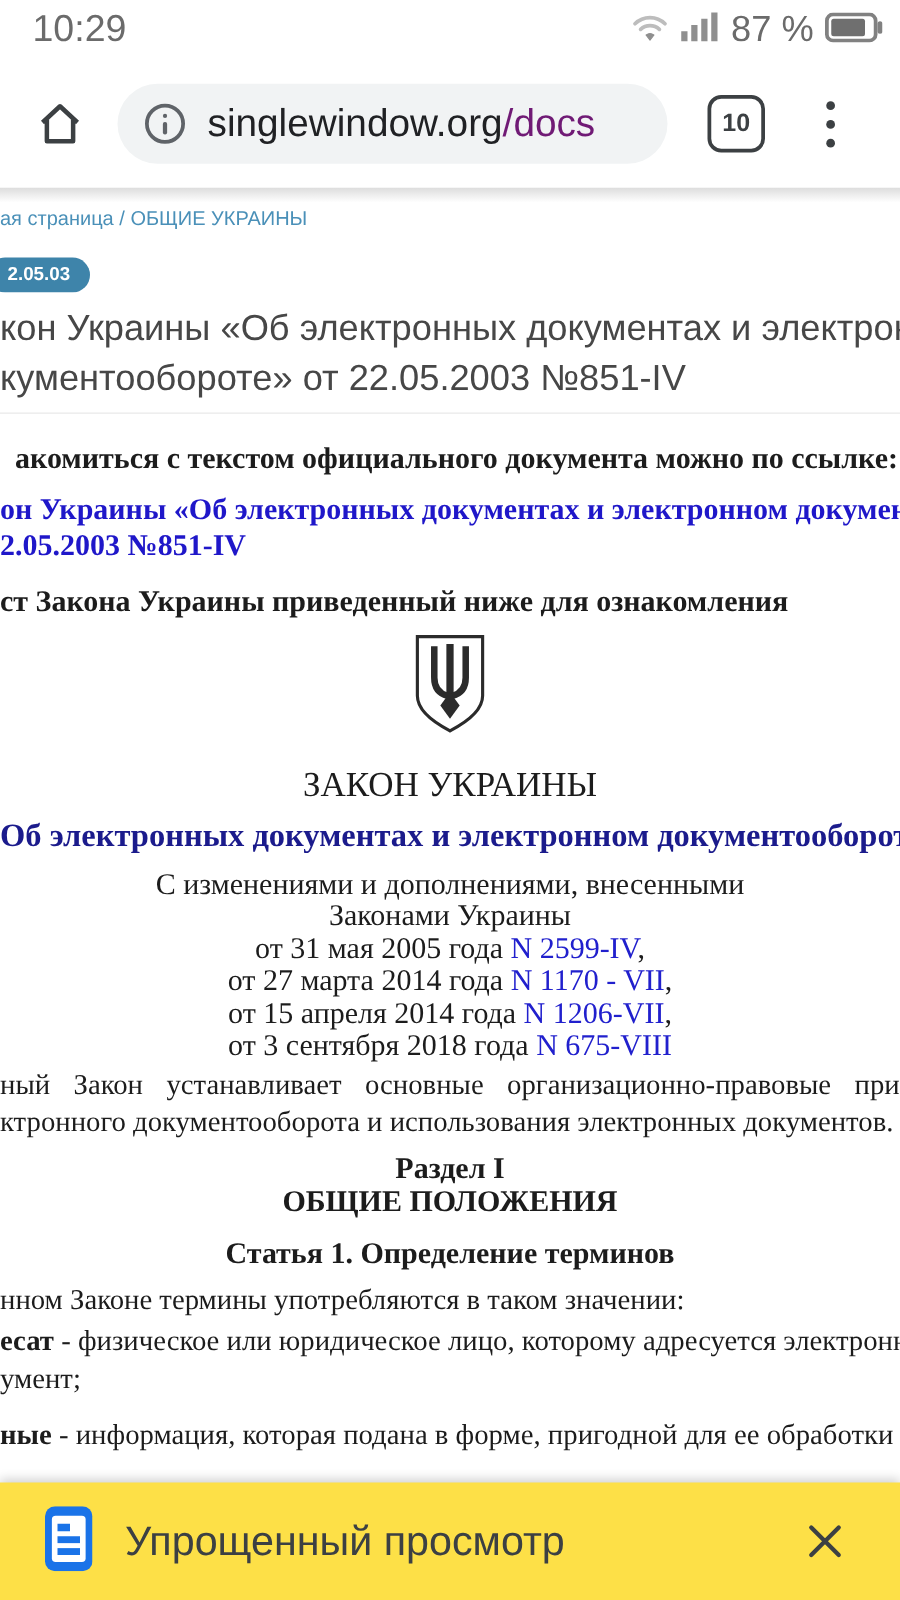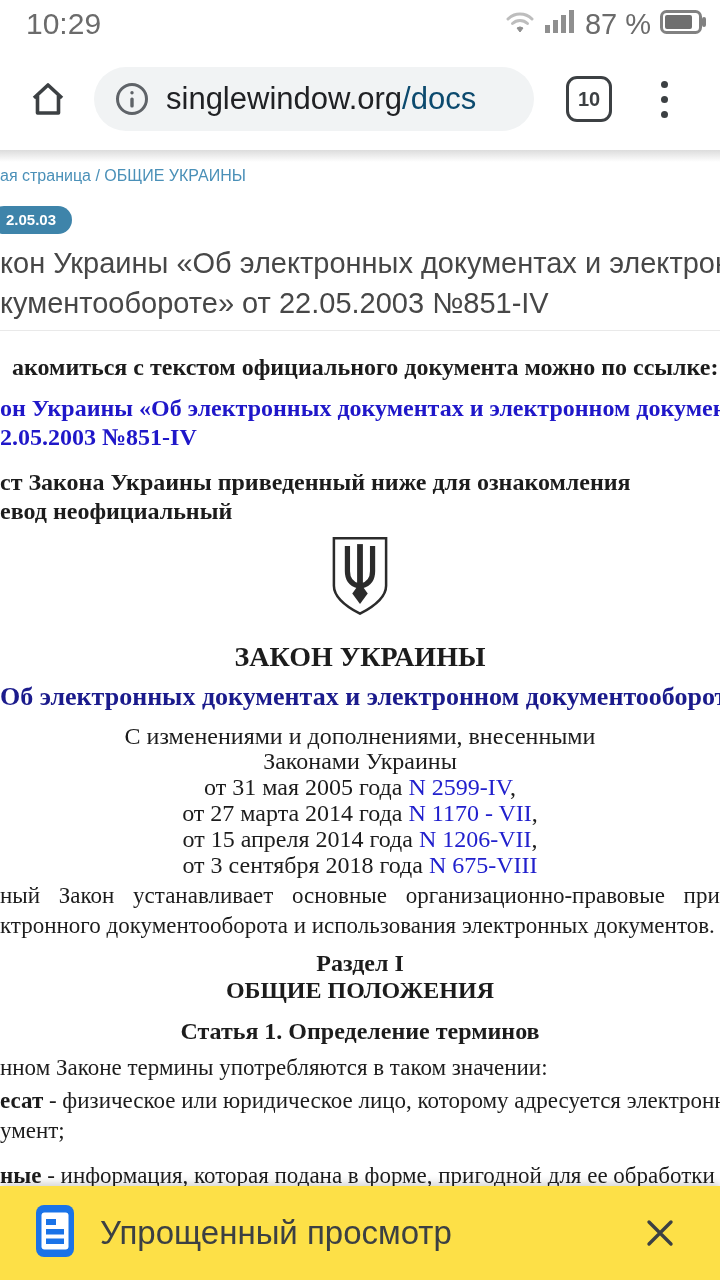--- a/index.html
+++ b/index.html
@@ -13,21 +13,21 @@
   .status-right { display:flex; align-items:center; gap:9px; }
   .status-batt-text { font-size:29px; color:#6b6b6b; }
 
   
   .toolbar { height:102px; display:flex; align-items:center; background:#fff;
              padding:0 22px 0 24px; }
   .home-btn { width:48px; height:48px; display:flex; align-items:center; justify-content:center; }
   .url-pill { margin-left:22px; width:440px; height:64px; background:#f1f3f4;
               border-radius:32px; display:flex; align-items:center; padding:0 20px; overflow:hidden; }
   .url-text { font-size:31px; color:#202124; margin-left:16px; white-space:nowrap; }
-  .url-path { color:#0c4a6e; }
+  .url-path { color:#701a75; }
   .tab-btn { margin-left:32px; width:46px; height:46px; border:3px solid #3c4043;
              border-radius:11px; display:flex; align-items:center; justify-content:center; }
   .tab-count { font-size:20px; font-weight:bold; color:#3c4043; }
   .menu-btn { margin-left:32px; width:40px; height:52px; display:flex; flex-direction:column;
               align-items:center; justify-content:center; gap:8px; }
   .menu-dot { width:7px; height:7px; border-radius:50%; background:#3c4043; }
 
   
   .page { position:relative; height:1036px; overflow:hidden; background:#fff; }
   .page-shadow-top { position:absolute; top:0; left:0; right:0; height:12px;
@@ -42,21 +42,21 @@
                 line-height:28px; padding:0 16px; border-radius:14px; }
   .h1 { margin-top:9px; font-size:29px; line-height:40px; color:#474747; font-weight:400; }
   .divider { margin-top:7px; border-bottom:1px solid #e9e9e9; }
 
   .intro-bold { margin-top:21px; font-size:24px; font-weight:bold; line-height:30px;margin-left:12px; }
   .doc-link { margin-top:12px; font-size:24px; font-weight:bold; line-height:29px;
               color:#1f17c9; }
   .note-bold { margin-top:16px; font-size:24px; font-weight:bold; line-height:29px; }
 
   .coat { margin-top:9px; text-align:center; }
-  .law-heading { margin-top:20px; font-size:28px; font-weight:bold; line-height:32px; }
+  .law-heading { margin-top:20px; font-size:28px; font-weight:normal; line-height:32px; }
   .law-title { margin-top:7px; font-size:26px; font-weight:bold; line-height:34px; color:#1b1b8c; }
   .amend-intro { margin-top:10px; font-size:24px; line-height:25px; }
   .amend-line { font-size:24px; line-height:26px; }
   .amend-link { color:#2120cd; }
 
   .para { margin-top:3px; font-size:23px; line-height:30px; }
   .para-justify { word-spacing:13px; }
   .sect { margin-top:9px; font-size:24px; font-weight:bold; line-height:27px; }
   .sect2 { font-size:24px; font-weight:bold; line-height:27px; }
   .article { margin-top:14px; font-size:24px; font-weight:bold; line-height:27px; }
@@ -147,21 +147,20 @@
 
   <div class="intro-bold serif line">акомиться с текстом официального документа можно по ссылке:</div>
 
   <div class="doc-link serif">
     <div class="line">он Украины «Об электронных документах и электронном документооборо</div>
     <div class="line">2.05.2003 №851-IV</div>
   </div>
 
   <div class="note-bold serif">
     <div class="line">ст Закона Украины приведенный ниже для ознакомления</div>
-    <div class="line">евод неофициальный</div>
   </div>
 
   <div class="coat">
     <svg width="58" height="82" viewBox="0 0 60 84">
       <path d="M3 3 H57 V52 Q57 67 30 81 Q3 67 3 52 Z" fill="#fff" stroke="#2b2b2b" stroke-width="2.6"></path>
       <path d="M30 9 V56" fill="none" stroke="#2b2b2b" stroke-width="6"></path>
       <path d="M17 11 V37 Q17 49 28 52" fill="none" stroke="#2b2b2b" stroke-width="5.4"></path>
       <path d="M43 11 V37 Q43 49 32 52" fill="none" stroke="#2b2b2b" stroke-width="5.4"></path>
       <path d="M30 49 L38 60 L30 71 L22 60 Z" fill="#2b2b2b"></path>
     </svg>

